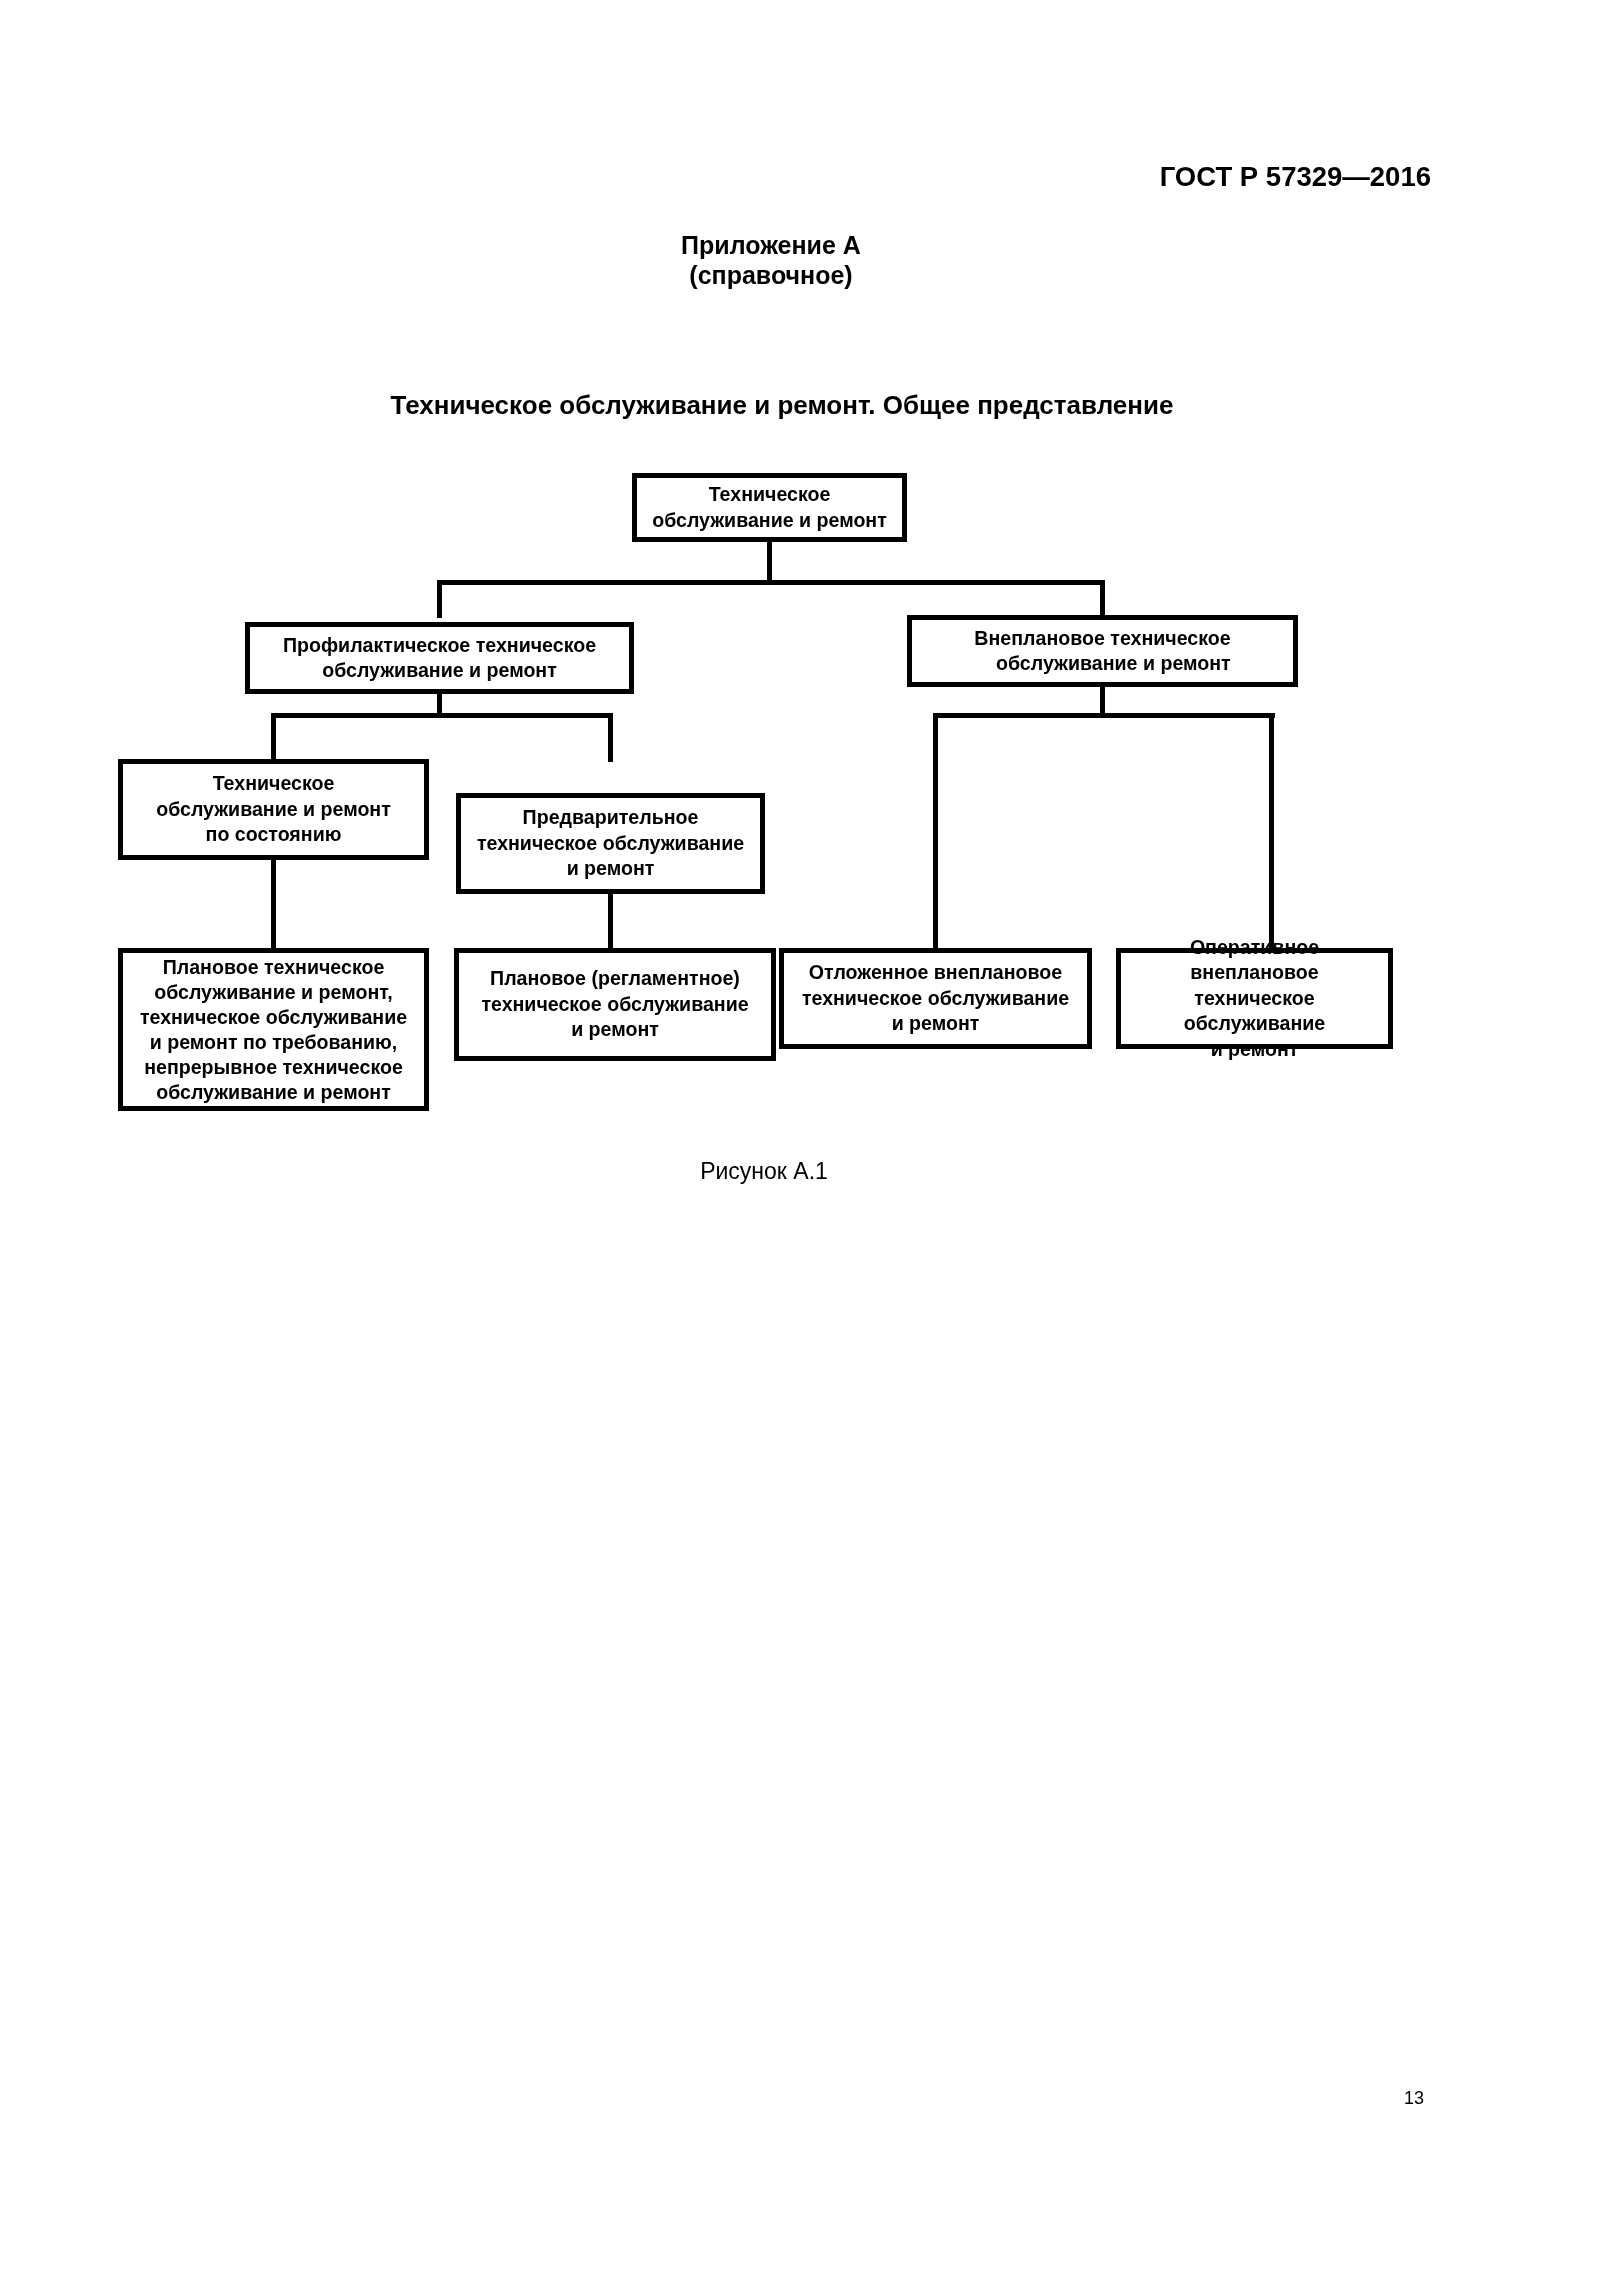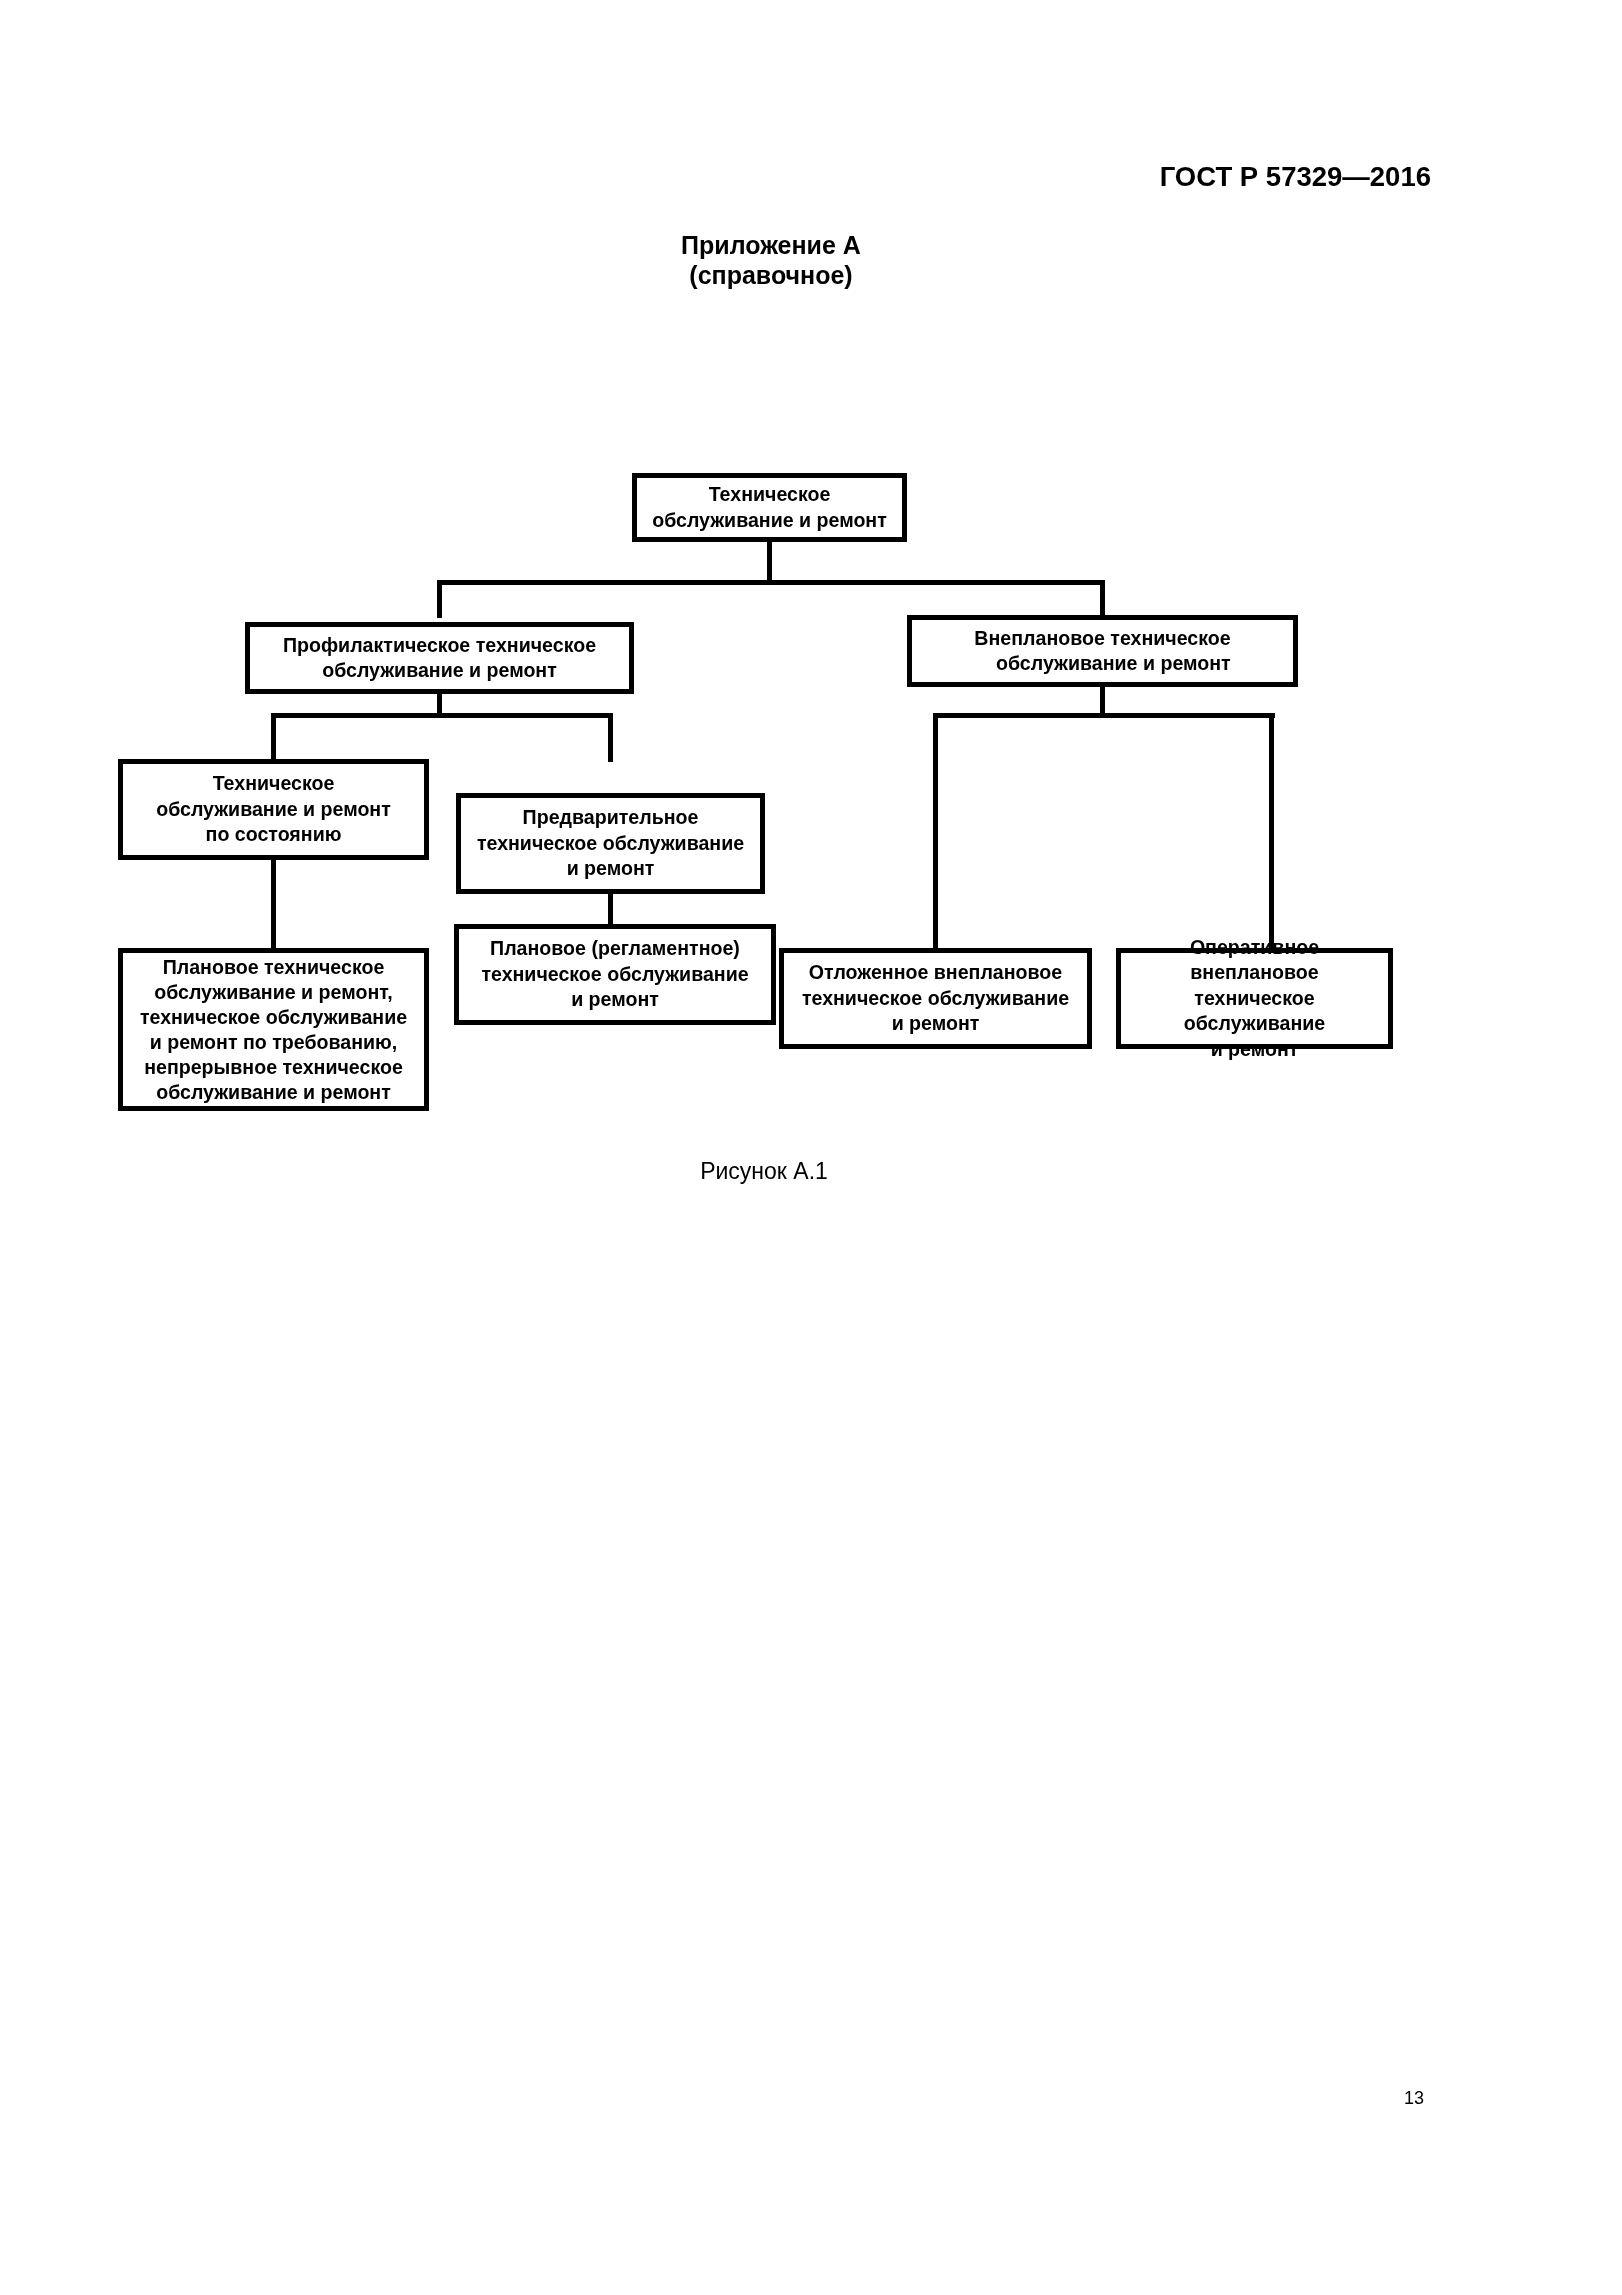--- a/index.html
+++ b/index.html
@@ -76,21 +76,21 @@
     position: absolute;
     background: #000000;
   }
   
   .n-root   { left:  632px; top:  473px; width: 275px; height: 69px; }
   .n-l2l    { left:  245px; top:  615px; width: 389px; height: 72px; margin-top: 7px; }
   .n-l2r    { left: 907px; top:  615px; width: 391px; height: 72px; text-align: right; }
   .n-l3l    { left:  118px; top: 759px; width: 311px; height: 101px; }
   .n-l3r    { left:  456px; top: 759px; width: 309px; height: 101px; margin-top: 34px; }
   .n-l4a    { left:  118px; top: 948px; width: 311px; height: 163px; line-height: 25px; }
-  .n-l4b    { left:  454px; top: 924px; width: 322px; height: 101px; }
+  .n-l4b    { left:  454px; top: 948px; width: 322px; height: 113px; }
   .n-l4c    { left: 779px; top: 948px; width: 313px; height: 101px; }
   .n-l4d    { left: 1116px; top: 948px; width: 277px; height: 101px; }
   
   .c-root-stem   { left: 767px; top:  540px; width:    5.2px; height:  45px; }
   .c-lvl1-hbar   { left:  437px; top:  580px; width: 668px; height:   5.2px; }
   .c-lvl1-dropl  { left:  437px; top:  580px; width:    5.2px; height:  38px; }
   .c-lvl1-dropr  { left: 1100px; top:  580px; width:    5.2px; height:  38px; }
   .c-l2l-stem    { left:  437px; top: 684px; width:    5.2px; height:  33px; }
   .c-left-hbar   { left:  271px; top: 713px; width:  342px; height:   5.2px; }
   .c-left-drop1  { left:  271px; top: 713px; width:    5.2px; height:  49px; }
@@ -107,20 +107,21 @@
 
 <div class="page">
 
   <div class="doc-header">ГОСТ Р 57329—2016</div>
 
   <div class="appendix-block">
     <div>Приложение А</div>
     <div>(справочное)</div>
   </div>
 
+  <div class="figure-title">Техническое обслуживание и ремонт. Общее представление</div>
 
   <div>
 
     <div class="line c-root-stem"></div>
     <div class="line c-lvl1-hbar"></div>
     <div class="line c-lvl1-dropl"></div>
     <div class="line c-lvl1-dropr"></div>
     <div class="line c-l2l-stem"></div>
     <div class="line c-left-hbar"></div>
     <div class="line c-left-drop1"></div>

